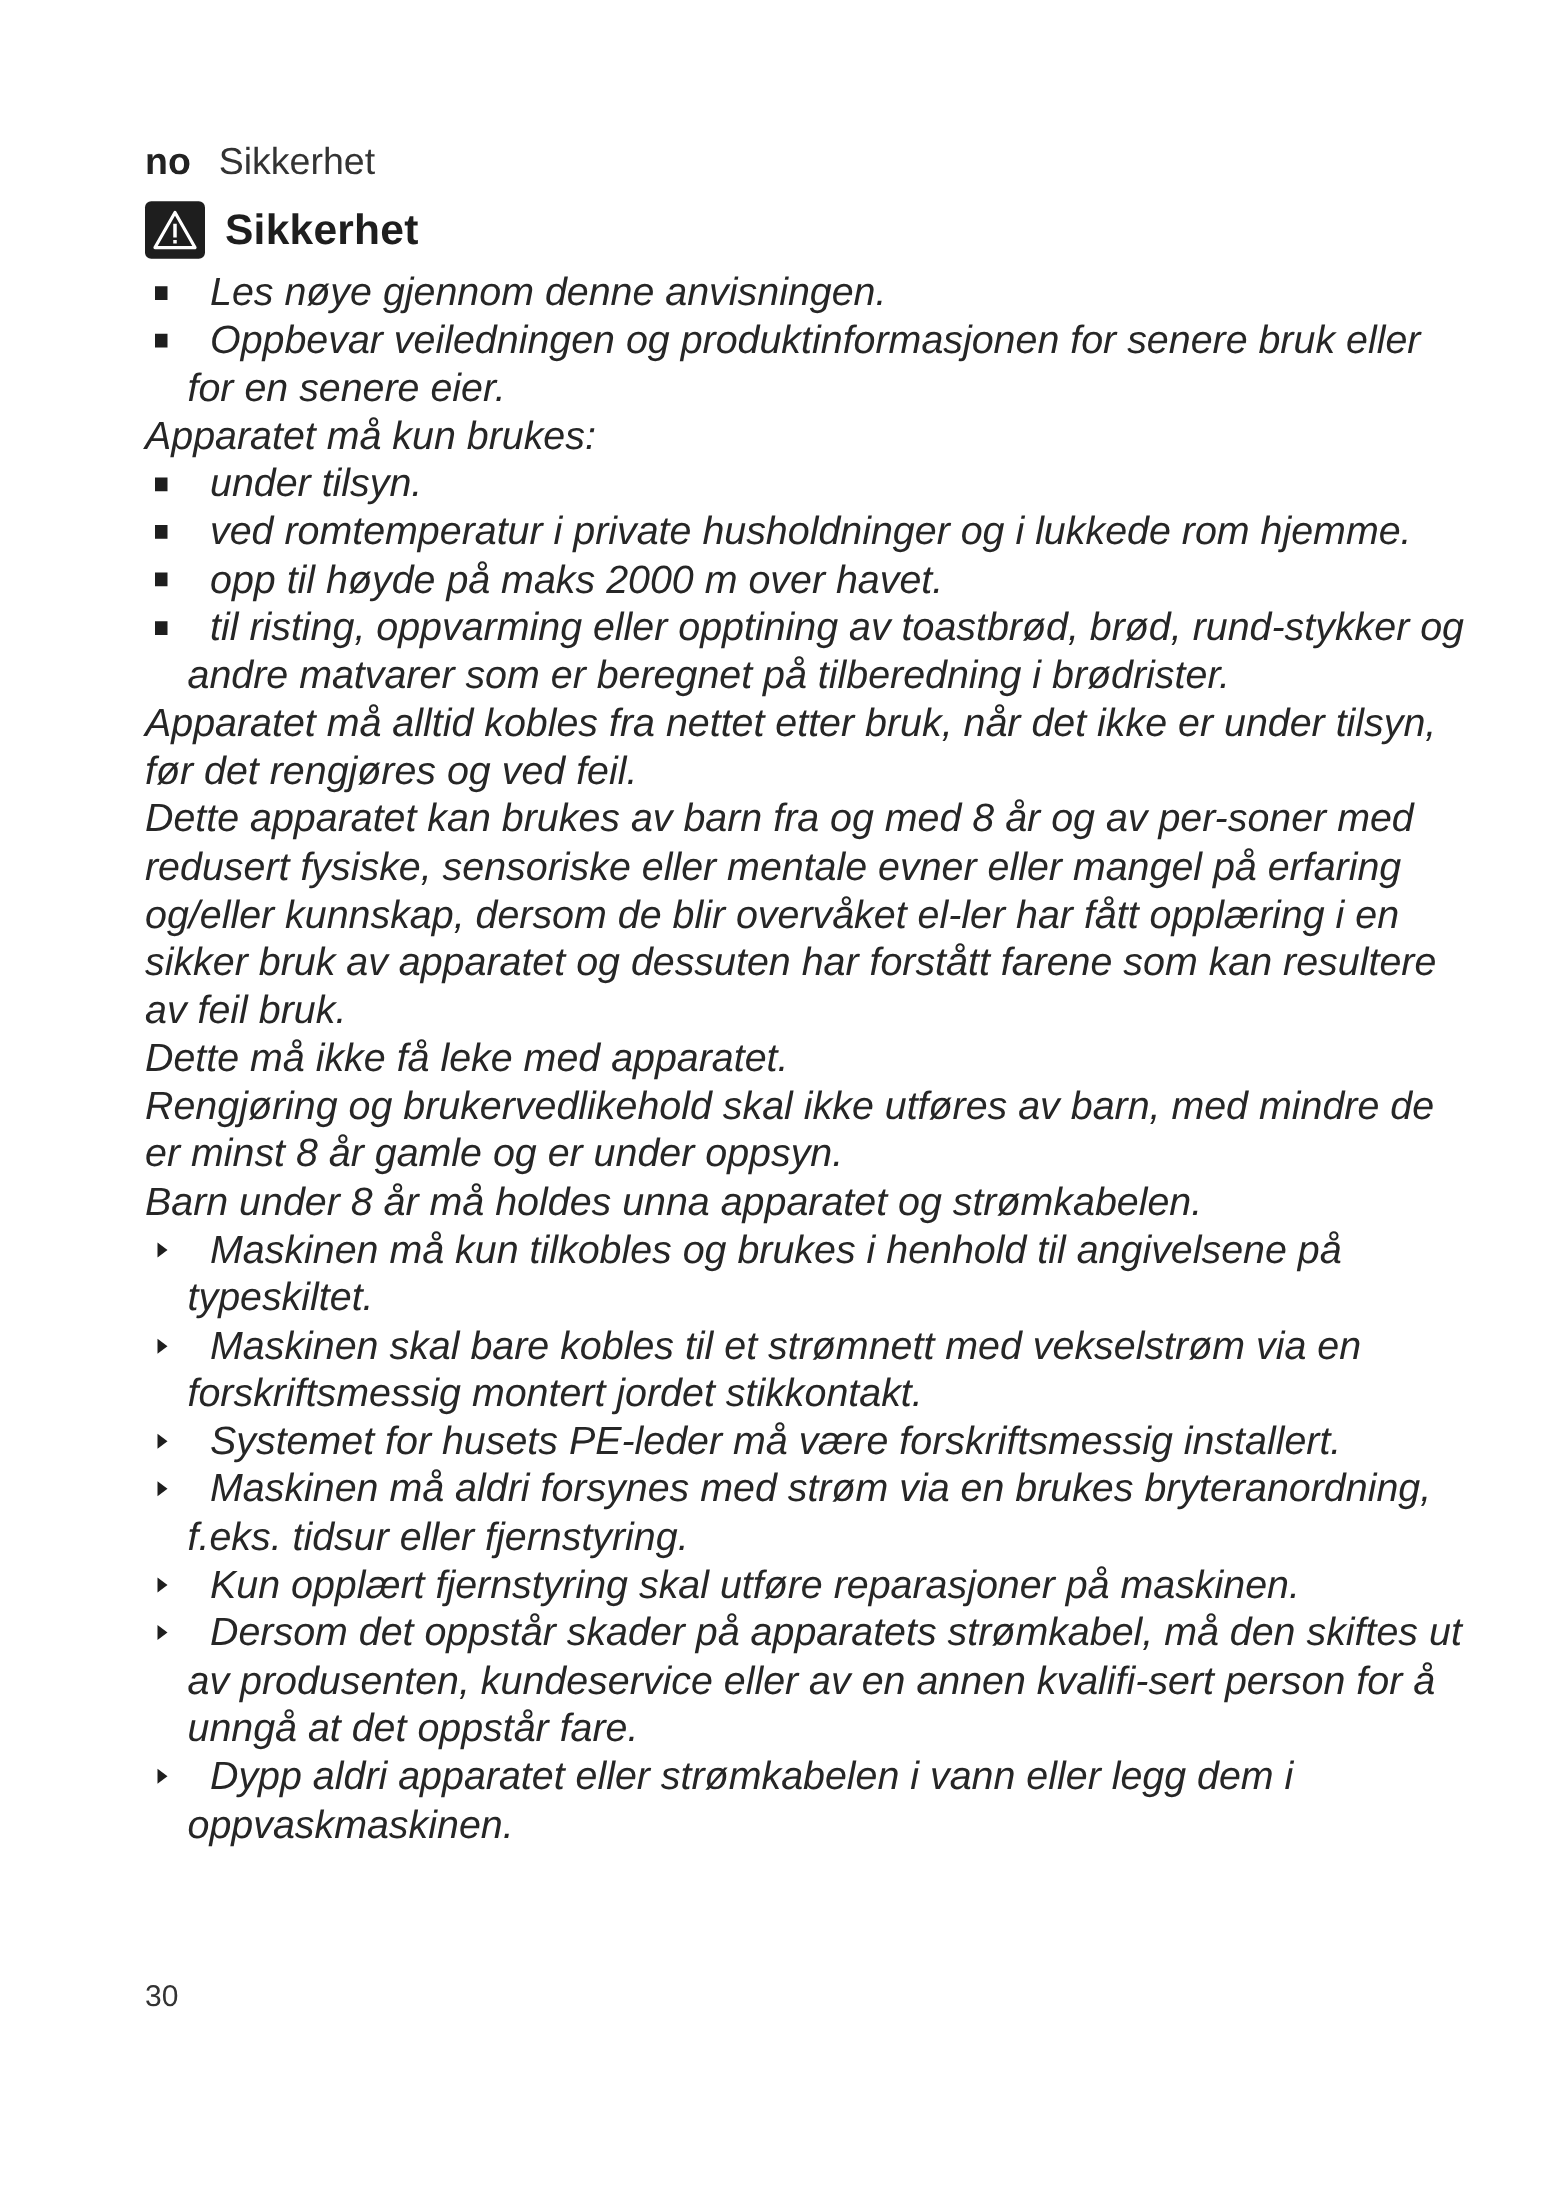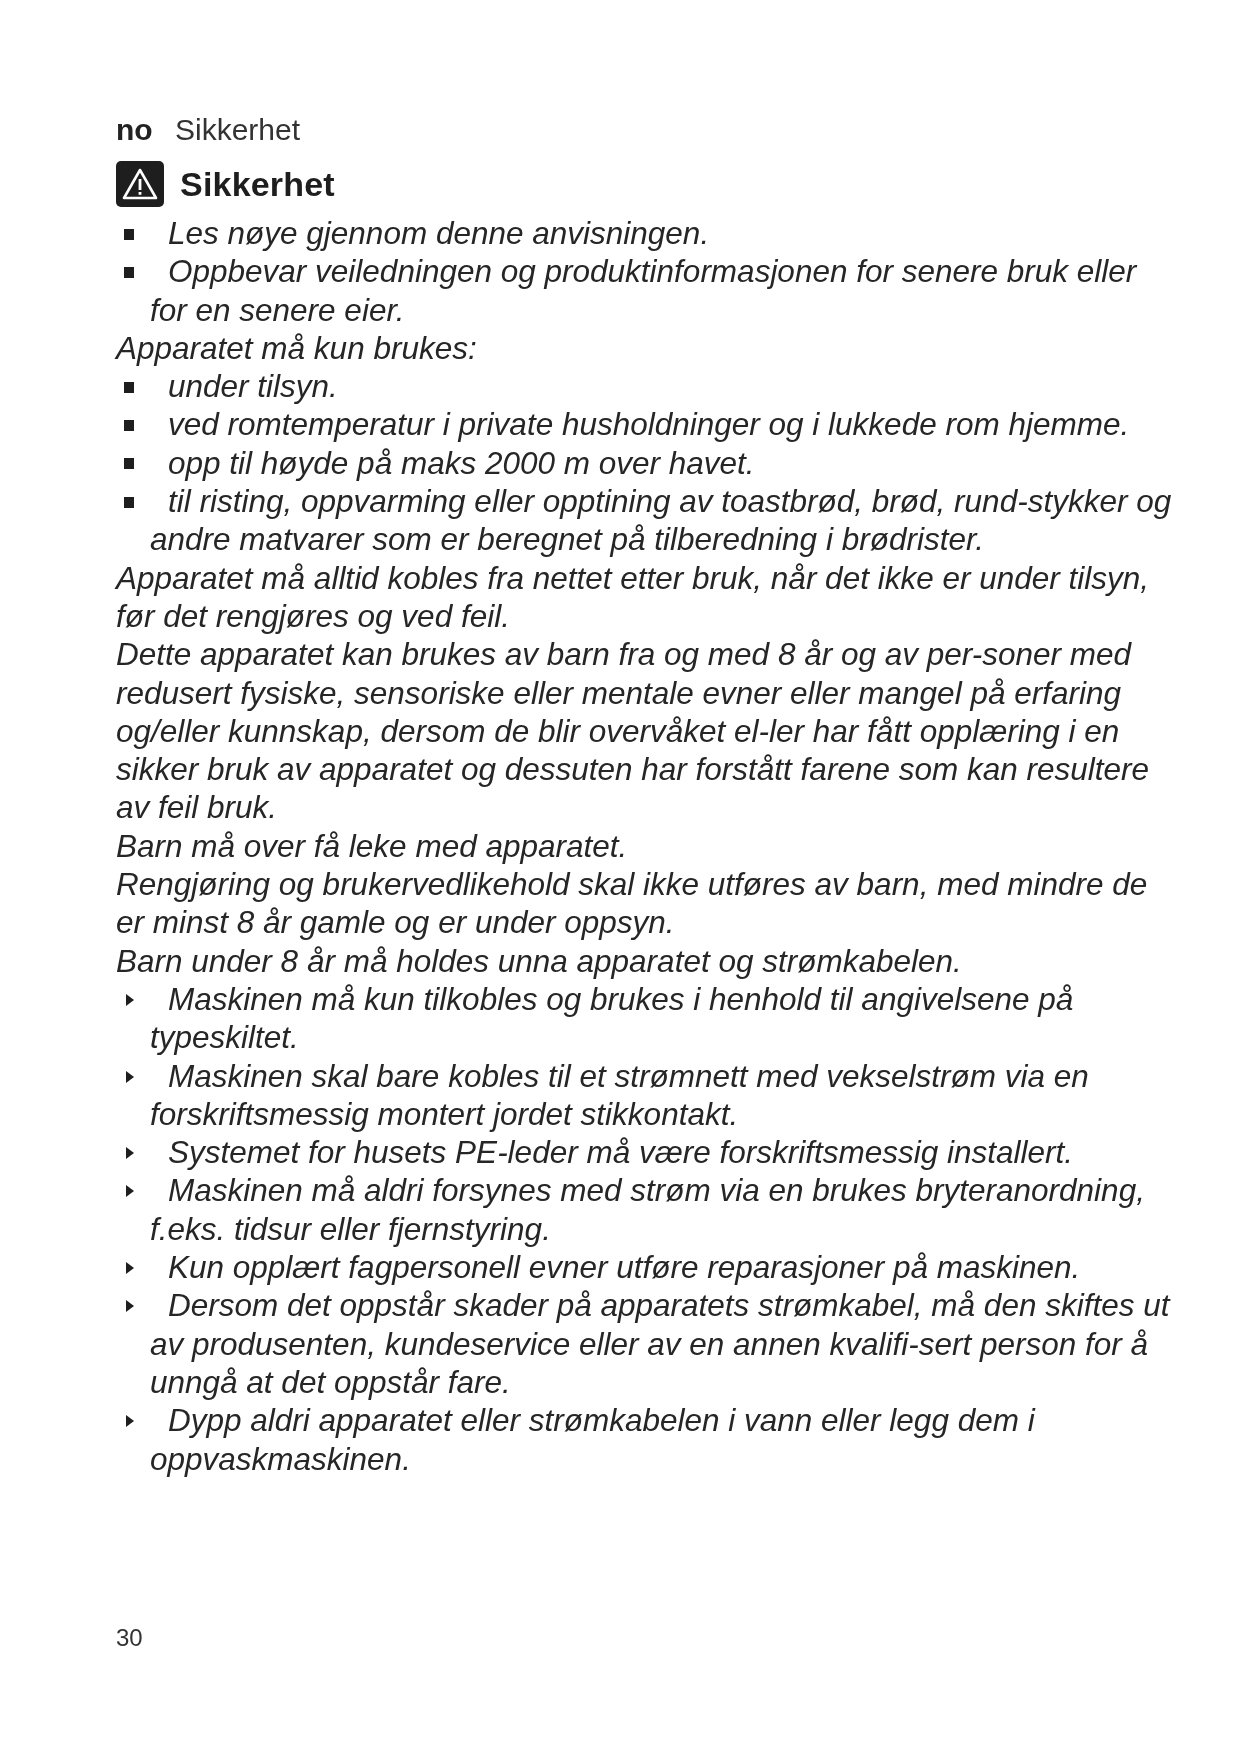--- a/index.html
+++ b/index.html
@@ -15,21 +15,21 @@
   .body { position: absolute; left: 116px; top: 214px; width: 1060px; font-size: 31.5px;
           line-height: 38.3px; color: #262626; font-style: italic; }
   .para { margin: 0; }
   .item { position: relative; padding-left: 34px; margin: 0; }
   .item .marker { position: absolute; left: 8px; top: 0; width: 16px; height: 38px;
                   display: flex; align-items: center; }
   .square { width: 10px; height: 11px; background: #1e1e1e; margin-top: 2px; }
   .tri { width: 0; height: 0; border-top: 6px solid transparent; border-bottom: 6px solid transparent;
          border-left: 8px solid #1e1e1e; margin-left: 2px; margin-top: 2px; }
   .item .lead { padding-left: 18px; }
-  .page-num { position: absolute; left: 116px; top: 1624px; font-size: 24px; color: #333; }
+  .page-num { position: absolute; left: 116px; top: 1584px; font-size: 24px; color: #333; }
 </style>
 </head>
 <body>
 
 <div class="running-head">
   <span class="lang">no</span>
   <span class="sec">Sikkerhet</span>
 </div>
 
 <div class="title-row">
@@ -79,21 +79,21 @@
   </div>
   <div class="item">
     <span class="marker">
         <span class="square"></span>
       </span>
     <span class="lead">til risting, oppvarming eller opptining av toastbrød, brød, rund-stykker og andre matvarer som er beregnet på tilberedning i brødrister.</span>
   </div>
 
   <p class="para">Apparatet må alltid kobles fra nettet etter bruk, når det ikke er under tilsyn, før det rengjøres og ved feil.</p>
   <p class="para">Dette apparatet kan brukes av barn fra og med 8 år og av per-soner med redusert fysiske, sensoriske eller mentale evner eller mangel på erfaring og/eller kunnskap, dersom de blir overvåket el-ler har fått opplæring i en sikker bruk av apparatet og dessuten har forstått farene som kan resultere av feil bruk.</p>
-  <p class="para">Barn må over få leke med apparatet.</p>
+  <p class="para">Dette må ikke få leke med apparatet.</p>
   <p class="para">Rengjøring og brukervedlikehold skal ikke utføres av barn, med mindre de er minst 8 år gamle og er under oppsyn.</p>
   <p class="para">Barn under 8 år må holdes unna apparatet og strømkabelen.</p>
 
   <div class="item">
     <span class="marker">
         <span class="tri"></span>
       </span>
     <span class="lead">Maskinen må kun tilkobles og brukes i henhold til angivelsene på typeskiltet.</span>
   </div>
   <div class="item">
@@ -111,21 +111,21 @@
   <div class="item">
     <span class="marker">
         <span class="tri"></span>
       </span>
     <span class="lead">Maskinen må aldri forsynes med strøm via en brukes bryteranordning, f.eks. tidsur eller fjernstyring.</span>
   </div>
   <div class="item">
     <span class="marker">
         <span class="tri"></span>
       </span>
-    <span class="lead">Kun opplært fagpersonell evner utføre reparasjoner på maskinen.</span>
+    <span class="lead">Kun opplært fjernstyring skal utføre reparasjoner på maskinen.</span>
   </div>
   <div class="item">
     <span class="marker">
         <span class="tri"></span>
       </span>
     <span class="lead">Dersom det oppstår skader på apparatets strømkabel, må den skiftes ut av produsenten, kundeservice eller av en annen kvalifi-sert person for å unngå at det oppstår fare.</span>
   </div>
   <div class="item">
     <span class="marker">
         <span class="tri"></span>

